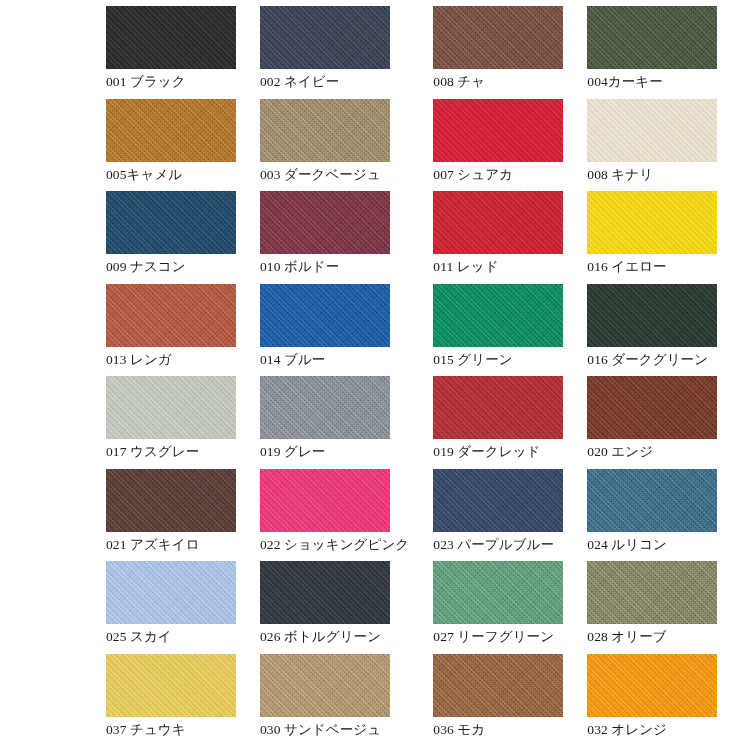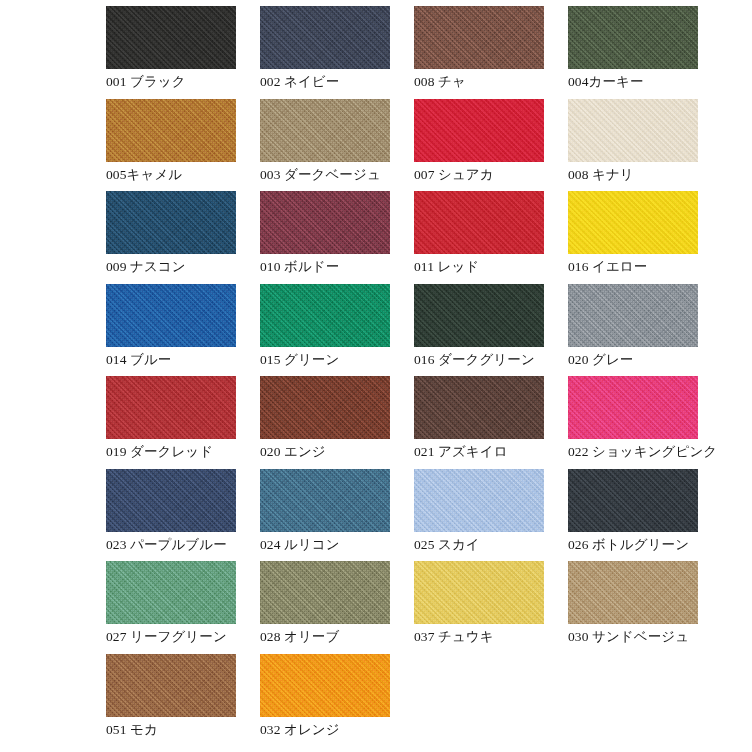--- a/index.html
+++ b/index.html
@@ -150,20 +150,27 @@
         <div class="label">011 レッド</div>
       </div>
       <div class="cell">
         <div class="swatch" style="background: rgb(247, 217, 22);">
           <div class="tex"></div>
           <div class="tex2"></div>
         </div>
         <div class="label">016 イエロー</div>
       </div>
       <div class="cell">
+        <div class="swatch" style="background: rgb(181, 92, 69);">
+          <div class="tex"></div>
+          <div class="tex2"></div>
+        </div>
+        <div class="label">013 レンガ</div>
+      </div>
+      <div class="cell">
         <div class="swatch" style="background: rgb(29, 95, 168);">
           <div class="tex"></div>
           <div class="tex2"></div>
         </div>
         <div class="label">014 ブルー</div>
       </div>
       <div class="cell">
         <div class="swatch" style="background: rgb(13, 143, 99);">
           <div class="tex"></div>
           <div class="tex2"></div>
@@ -171,25 +178,32 @@
         <div class="label">015 グリーン</div>
       </div>
       <div class="cell">
         <div class="swatch" style="background: rgb(43, 58, 49);">
           <div class="tex"></div>
           <div class="tex2"></div>
         </div>
         <div class="label">016 ダークグリーン</div>
       </div>
       <div class="cell">
+        <div class="swatch" style="background: rgb(197, 203, 191);">
+          <div class="tex"></div>
+          <div class="tex2"></div>
+        </div>
+        <div class="label">017 ウスグレー</div>
+      </div>
+      <div class="cell">
         <div class="swatch" style="background: rgb(141, 148, 155);">
           <div class="tex"></div>
           <div class="tex2"></div>
         </div>
-        <div class="label">020 グレー</div>
+        <div class="label">019 グレー</div>
       </div>
       <div class="cell">
         <div class="swatch" style="background: rgb(180, 47, 52);">
           <div class="tex"></div>
           <div class="tex2"></div>
         </div>
         <div class="label">019 ダークレッド</div>
       </div>
       <div class="cell">
         <div class="swatch" style="background: rgb(122, 60, 44);">
@@ -266,21 +280,21 @@
           <div class="tex"></div>
           <div class="tex2"></div>
         </div>
         <div class="label">030 サンドベージュ</div>
       </div>
       <div class="cell">
         <div class="swatch" style="background: rgb(154, 104, 67);">
           <div class="tex"></div>
           <div class="tex2"></div>
         </div>
-        <div class="label">051 モカ</div>
+        <div class="label">036 モカ</div>
       </div>
       <div class="cell">
         <div class="swatch" style="background: rgb(245, 154, 20);">
           <div class="tex"></div>
           <div class="tex2"></div>
         </div>
         <div class="label">032 オレンジ</div>
       </div>
     </div>
 </div>

